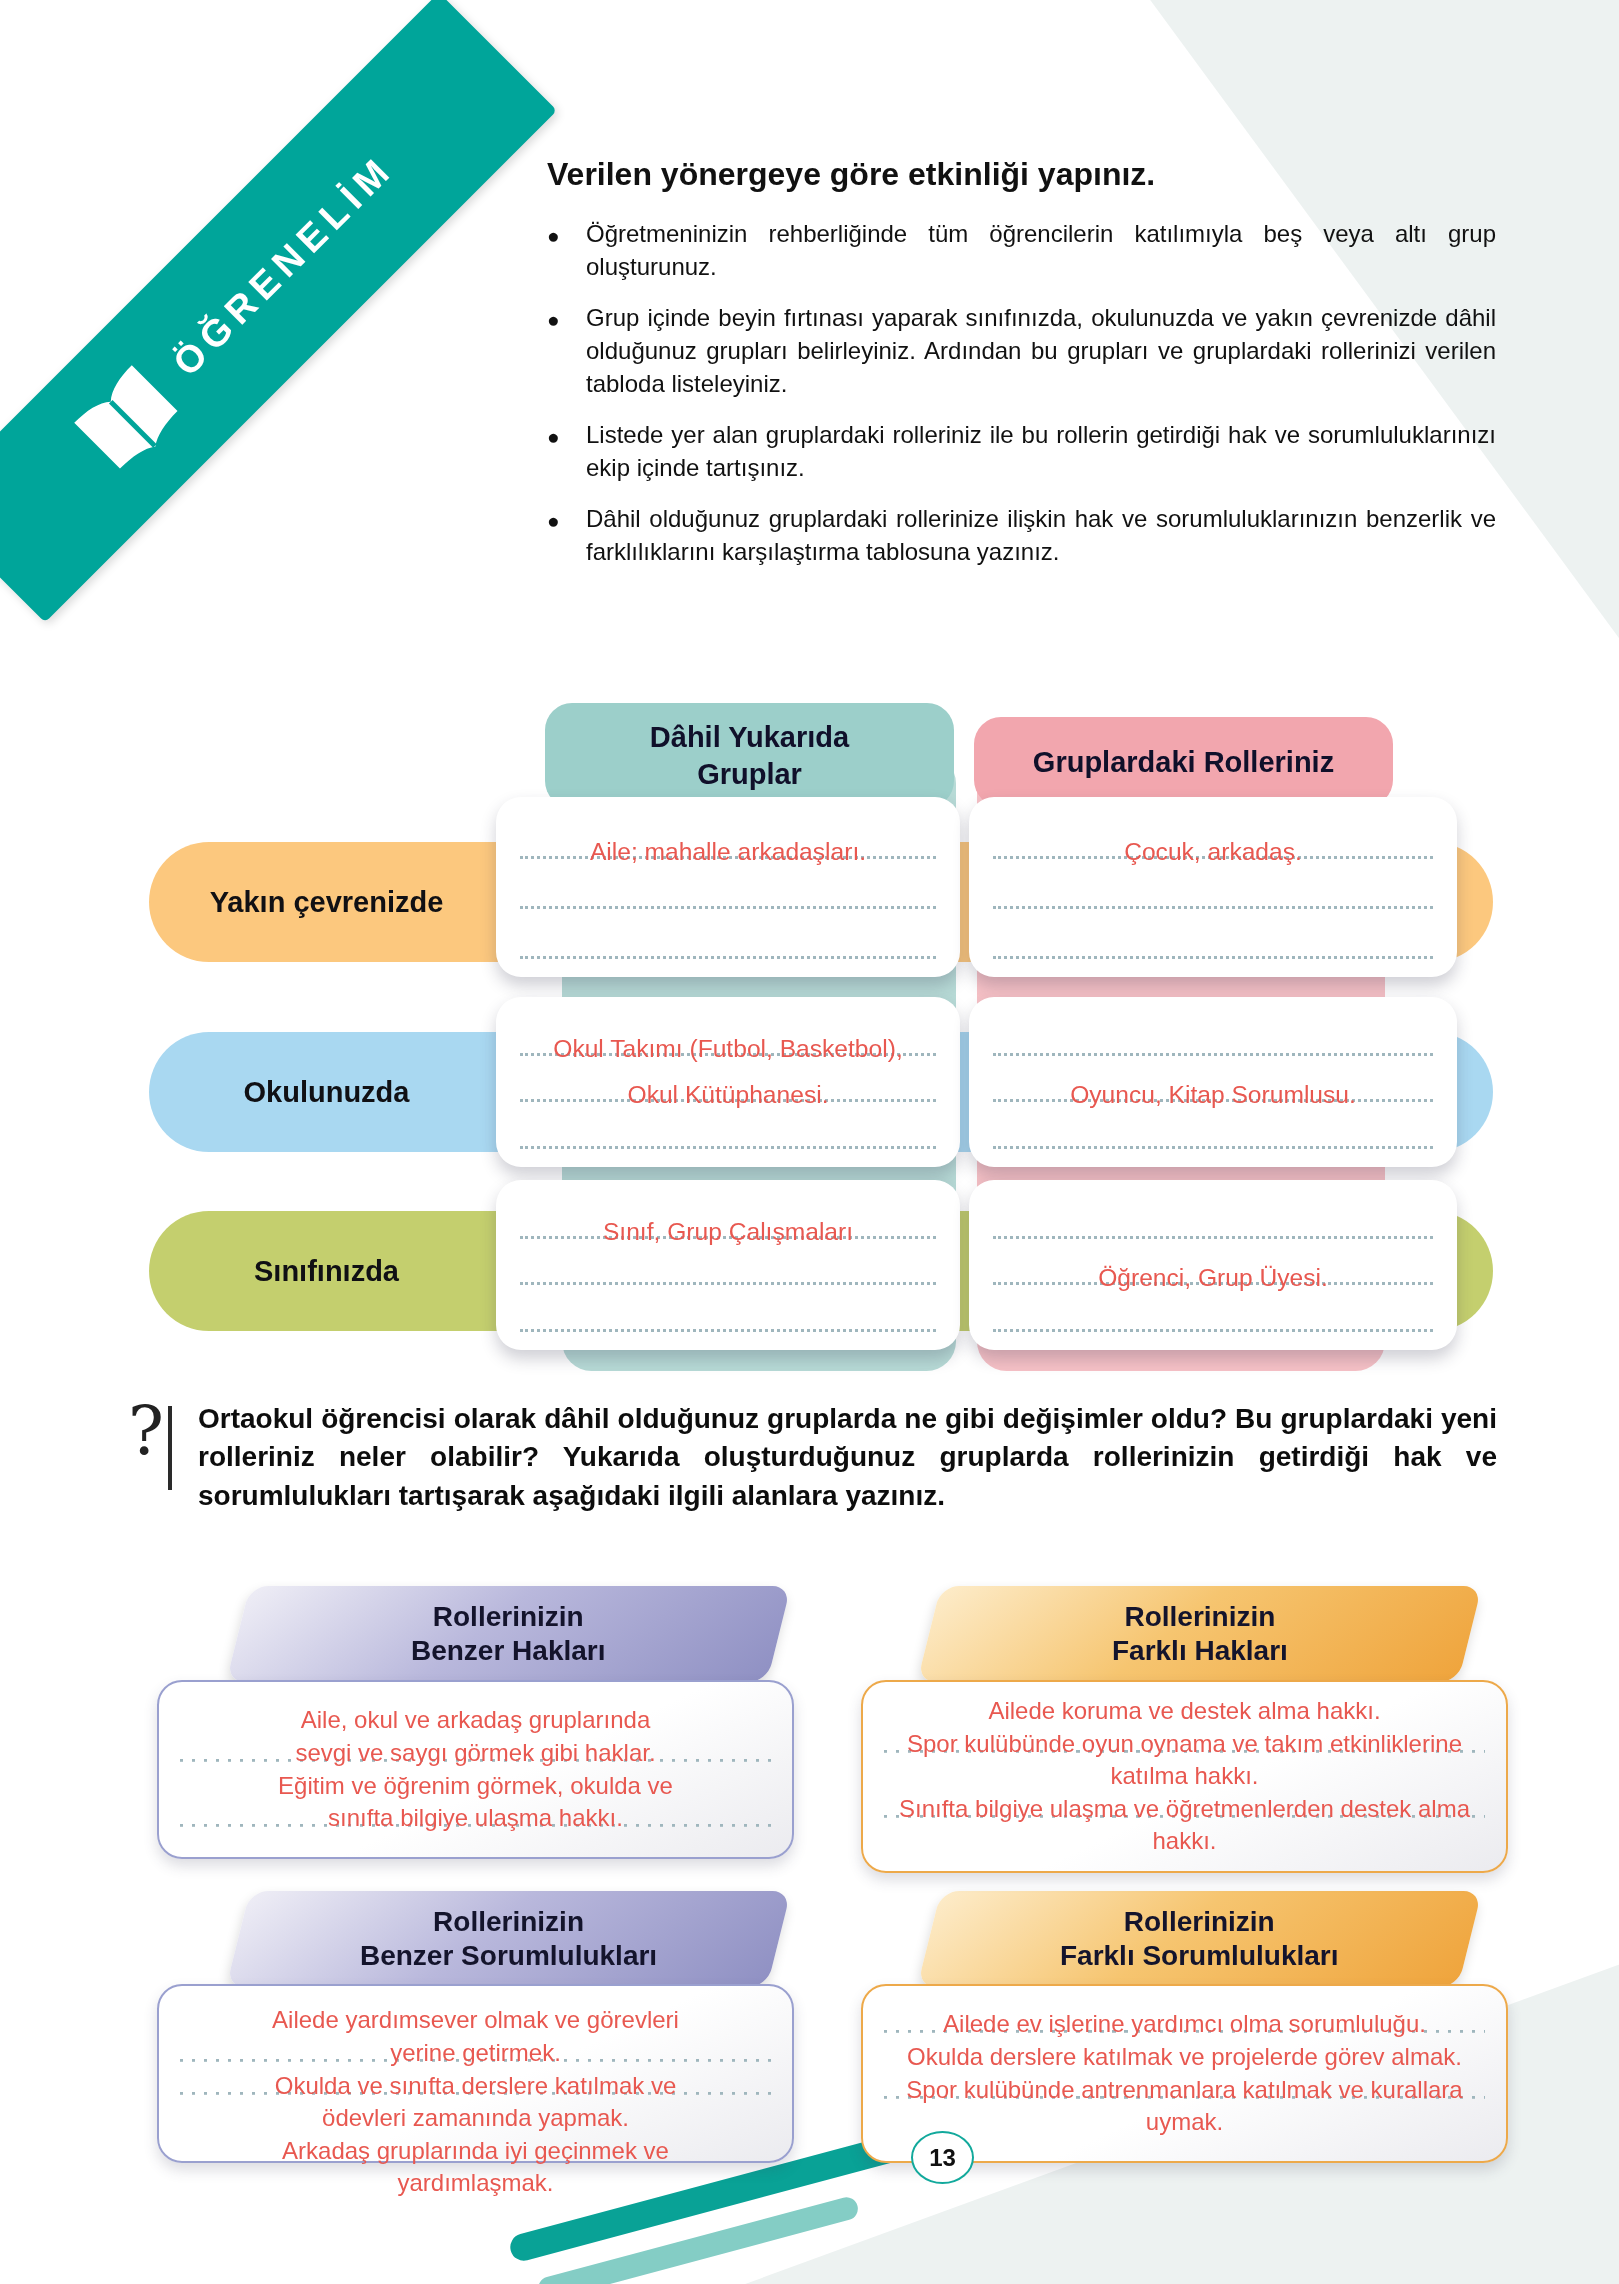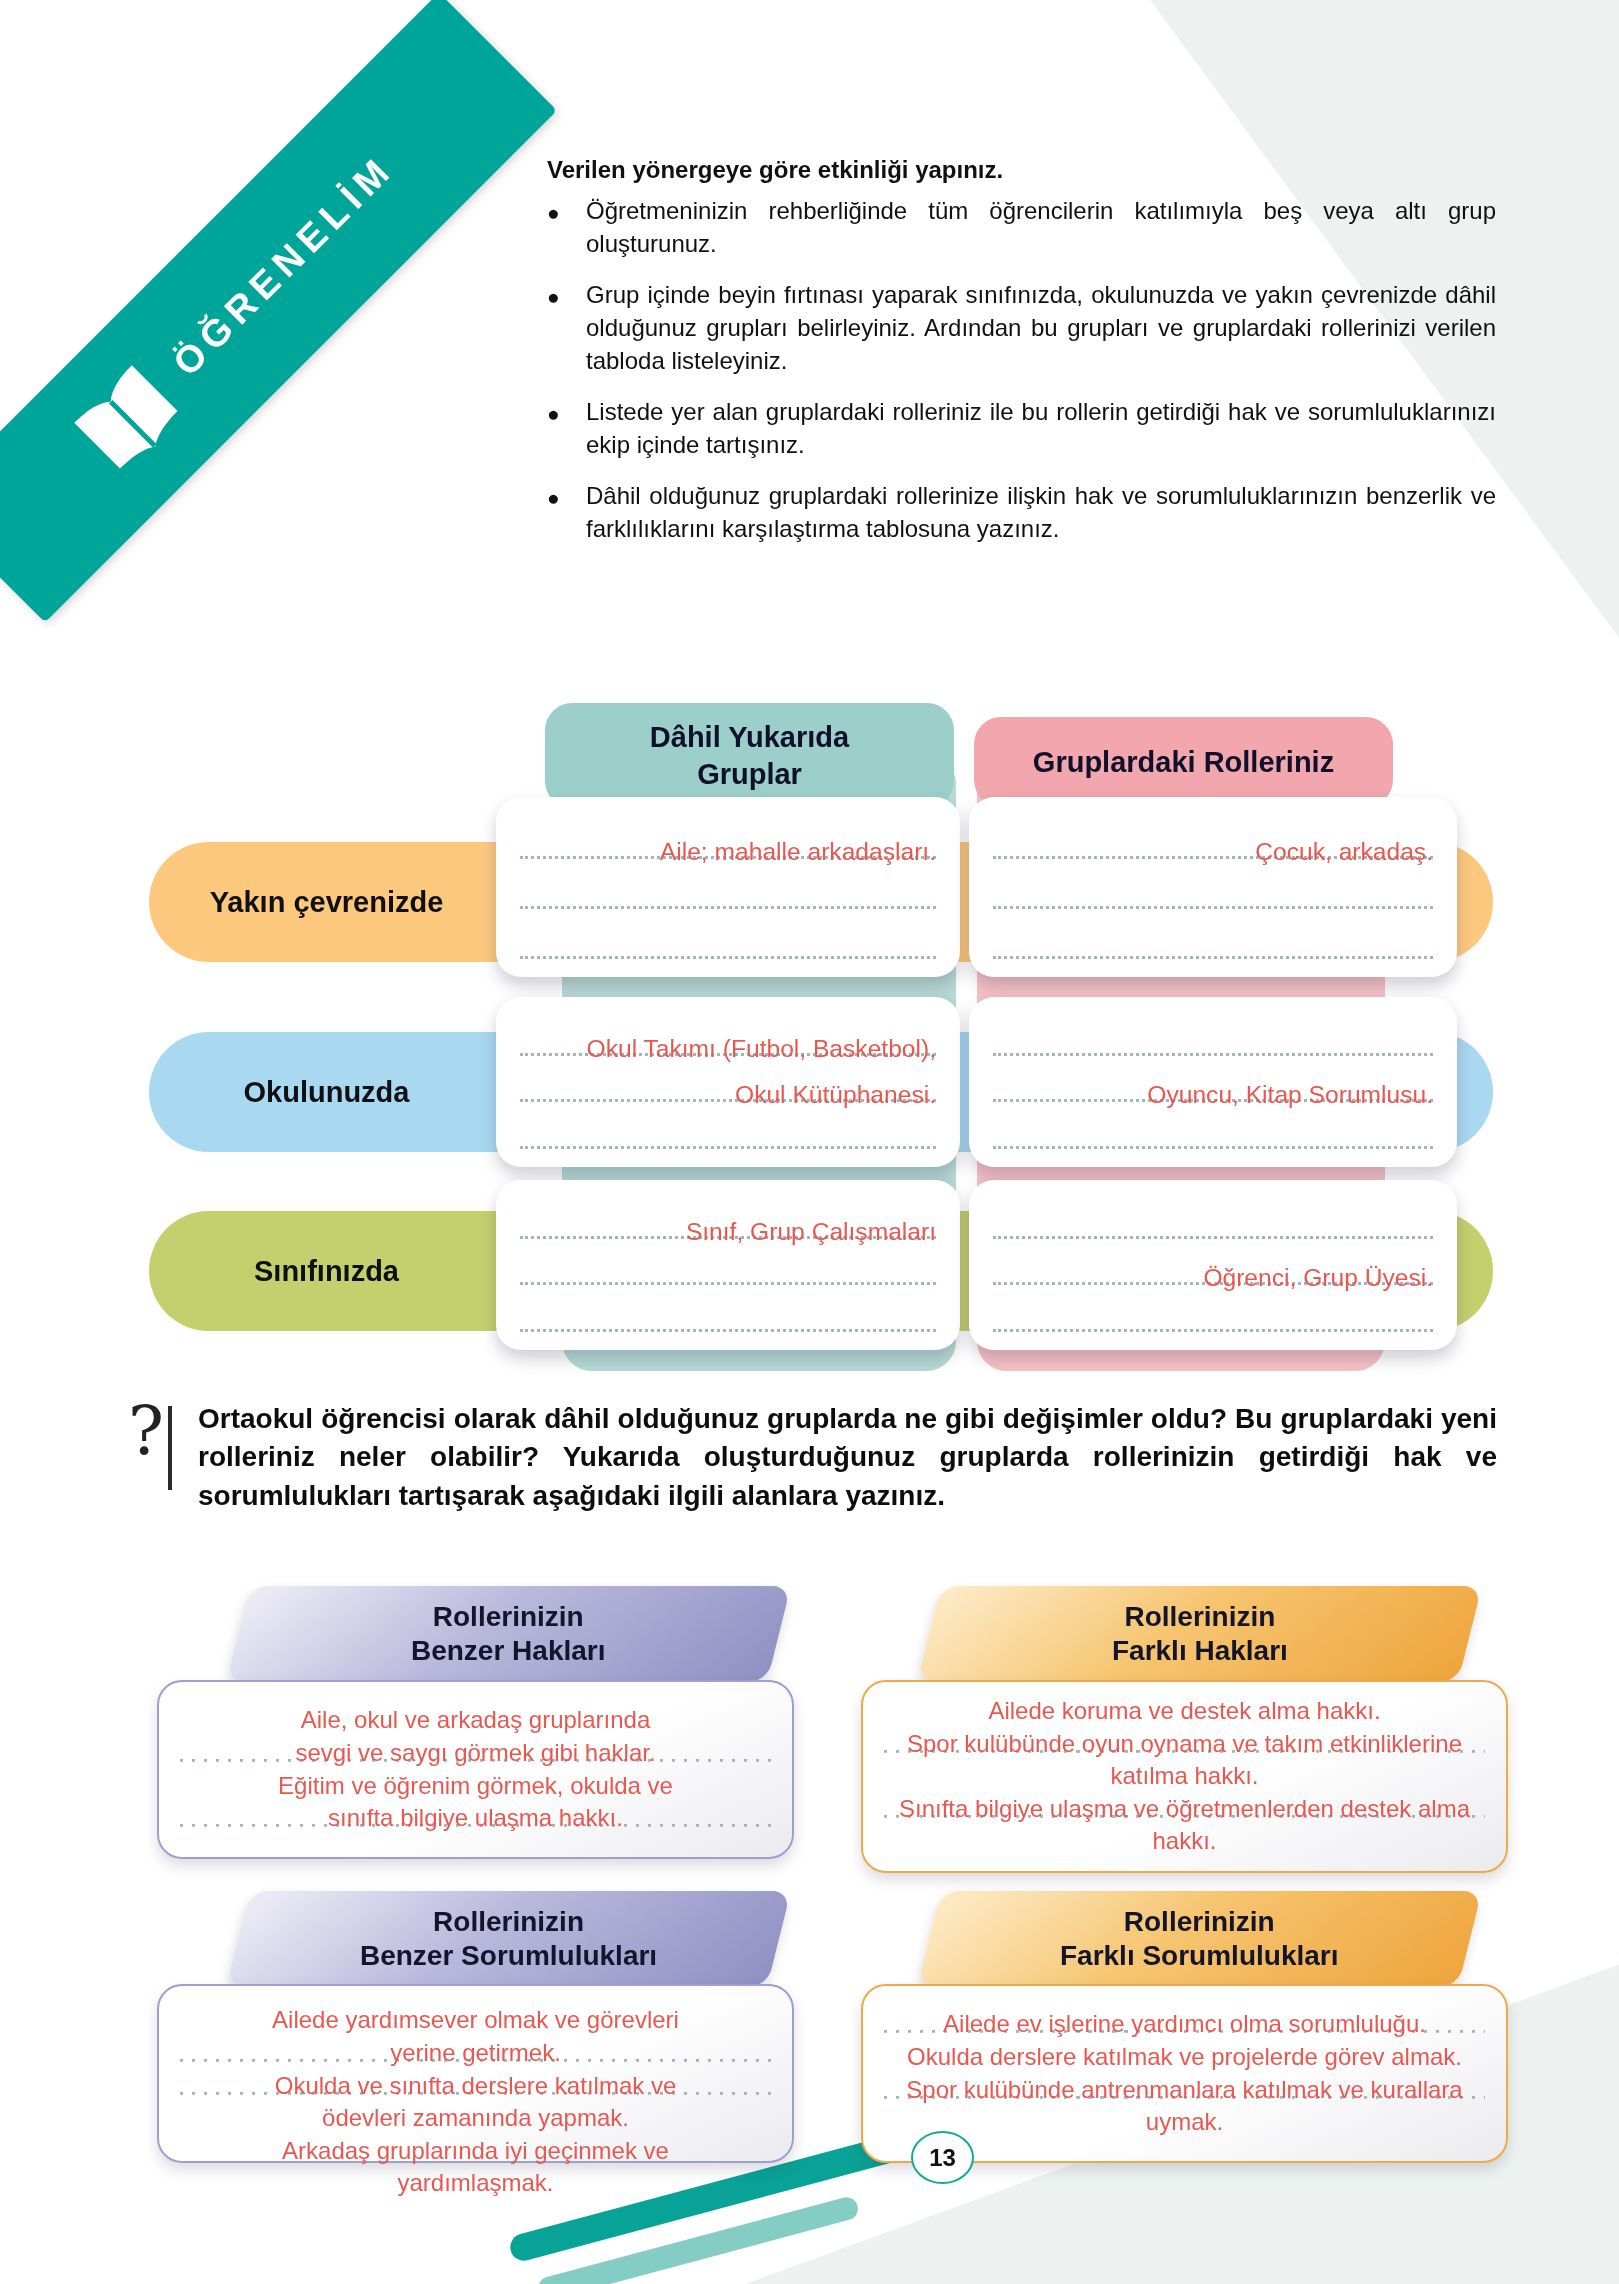--- a/index.html
+++ b/index.html
@@ -19,21 +19,21 @@
     position:absolute; left:-120px; top:224px; width:724px; height:167px;
     background:#00a59a; transform:rotate(-45deg); border-radius:5.6px;
     display:flex; align-items:center; justify-content:center; gap:25px; z-index:3;
     box-shadow:0 4.2px 9.8px rgba(0,0,0,0.15);
   }
   .book-icon svg { width:93px; height:79px; display:block; }
   .ribbon-label { color:#fff; font-size:38px; font-weight:bold; letter-spacing:7px; white-space:nowrap; }
 
   
   .instructions { position:absolute; left:547px; top:156px; width:949px; z-index:2; }
-  .instr-title { font-size:24px; font-weight:bold; margin-bottom:11px; }
+  .instr-title { font-size:32px; font-weight:bold; margin-bottom:25px; }
   .bullet { display:flex; margin-bottom:18.3px; }
   .bullet .dot { flex:0 0 39px; font-size:21px; padding-top:5.6px; color:#111; }
   .bullet p { font-size:24px; line-height:1.37; text-align:justify; }
 
   
   .grp-table { position:absolute; left:0; top:703px; width:1620px; height:675px; z-index:2; }
   .band { position:absolute; top:51px; height:617px; border-radius:29.5px; }
   .band-groups { left:562px; width:394px; background:#b7dad6; }
   .band-roles  { left:977px; width:408px; background:#f6c1c6; }
   .thead {
@@ -59,21 +59,21 @@
     box-shadow:0 8.4px 15.5px rgba(40,40,70,0.22);
     display:flex; flex-direction:column; justify-content:space-evenly;
     padding:12.7px 24px 18.3px 24px;
   }
   .c0l { left:496px;  top:94px; width:464px; height:180px; }
   .c0r { left:969px; top:94px; width:488px; height:180px; }
   .c1l { left:496px;  top:294px; width:464px; height:170px; }
   .c1r { left:969px; top:294px; width:488px; height:170px; }
   .c2l { left:496px;  top:477px; width:464px; height:170px; }
   .c2r { left:969px; top:477px; width:488px; height:170px; }
-  .cl { border-bottom:3.5px dotted #9fb6bd; flex:1; display:flex; align-items:flex-end; justify-content:flex-end; }
+  .cl { border-bottom:3.5px dotted #9fb6bd; flex:1; display:flex; align-items:flex-end; justify-content:center; }
   .cl span { font-size:24.6px; color:#e85850; transform:translateY(9.8px); white-space:nowrap; }
 
   
   .question { position:absolute; left:128px; top:1400px; width:1369px; display:flex; z-index:2; }
   .q-icon { flex:0 0 70px; display:flex; align-items:flex-start; }
   .qmark { font-family:"DejaVu Serif", serif; font-size:67px; line-height:0.95; color:#222; }
   .qbar { width:3.5px; height:84px; background:#2a2a2a; margin-left:4.2px; margin-top:5.6px; }
   .q-text { font-size:28px; font-weight:bold; line-height:1.37; text-align:justify; color:#0d0d0d; }
 
   

